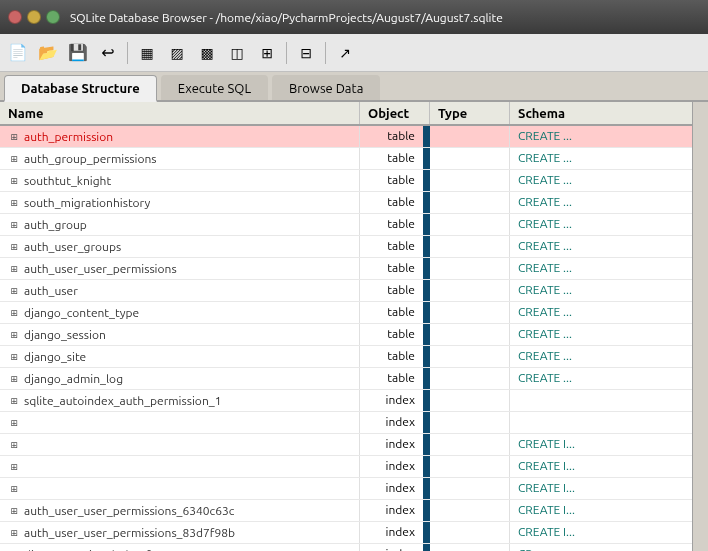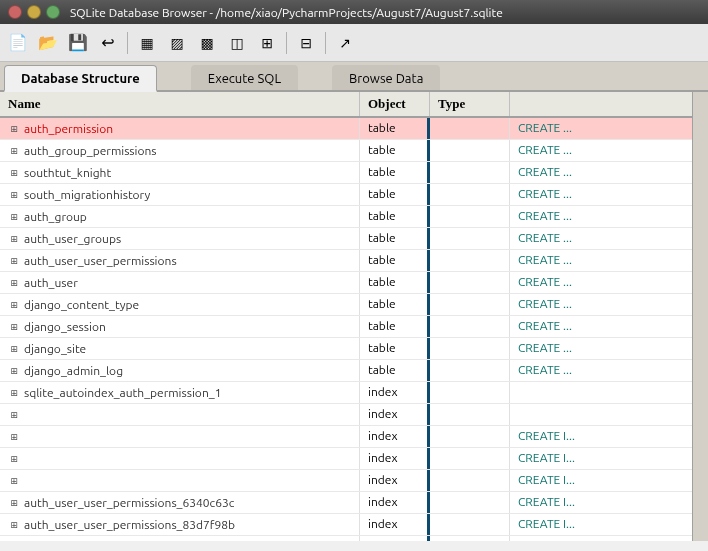--- a/index.html
+++ b/index.html
@@ -8,21 +8,21 @@
       font-size: 13px;
       background: #f0f0f0;
       width: 708px;
       height: 551px;
       overflow: hidden;
     }
 
     
     .title-bar {
       background: linear-gradient(to bottom, #5a5a5a, #3a3a3a);
-      height: 24px;
+      height: 34px;
       display: flex;
       align-items: center;
       padding: 0 8px;
       gap: 6px;
     }
     .window-controls {
       display: flex;
       gap: 5px;
     }
     .wc-btn {
@@ -69,21 +69,20 @@
       background: #b0b0b0;
       margin: 0 3px;
     }
 
     
     .tabs {
       background: #d4d0c8;
       display: flex;
       border-bottom: 2px solid #a0a0a0;
       padding-top: 3px;
-      gap: 30px;
     }
     .tab {
       padding: 5px 16px;
       font-size: 13px;
       cursor: pointer;
       border: 1px solid transparent;
       border-bottom: none;
       margin-left: 4px;
       background: #c8c4bc;
       border-radius: 4px 4px 0 0;
@@ -105,21 +104,20 @@
       flex-direction: column;
     }
 
     
     .col-header {
       display: flex;
       background: #e8e8e0;
       border-bottom: 2px solid #a0a0a0;
       font-weight: bold;
       font-size: 13px;
-      font-family: Liberation Serif, serif;
     }
     .col-name { width: 360px; padding: 4px 8px; border-right: 1px solid #c0c0c0; }
     .col-object { width: 70px; padding: 4px 8px; border-right: 1px solid #c0c0c0; }
     .col-type { width: 80px; padding: 4px 8px; border-right: 1px solid #c0c0c0; }
     .col-schema { flex: 1; padding: 4px 8px; }
 
     
     .data-rows {
       overflow-y: auto;
       flex: 1;
@@ -134,21 +132,21 @@
     .cell-name {
       width: 360px;
       padding: 3px 8px;
       border-right: 1px solid #e0e0e0;
       display: flex;
       align-items: center;
       gap: 4px;
       color: #cc0000;
     }
     .cell-name.normal { color: #333333; }
-    .cell-object { width: 70px; padding: 3px 8px; border-right: 3px solid #0c4a6e; }
+    .cell-object { width: 70px; padding: 3px 8px; border-right: 7px solid #0c4a6e; text-align: right; }
     .cell-type { width: 80px; padding: 3px 8px; border-right: 1px solid #e0e0e0; }
     .cell-schema { flex: 1; padding: 3px 8px; color: #0f766e; overflow: hidden; text-overflow: ellipsis; white-space: nowrap; }
 
     .expand-icon {
       color: #666;
       font-size: 10px;
       width: 12px;
       text-align: center;
     }
 
@@ -206,20 +204,21 @@
 </div>
 
 <div class="main-content">
   <div class="table-wrapper">
     <div class="table-container">
 
       <div class="col-header">
         <div class="col-name">Name</div>
         <div class="col-object">Object</div>
         <div class="col-type">Type</div>
+        <div class="col-schema">Schema</div>
       </div>
 
       <div class="data-rows" id="data-rows-container">
       <div class="data-row selected">
             <div class="cell-name">
               <span class="expand-icon" style="font-size: 9px; color: rgb(85, 85, 85);">⊞</span>
               <span>auth_permission</span>
             </div>
             <div class="cell-object">table</div>
             <div class="cell-type"></div>

